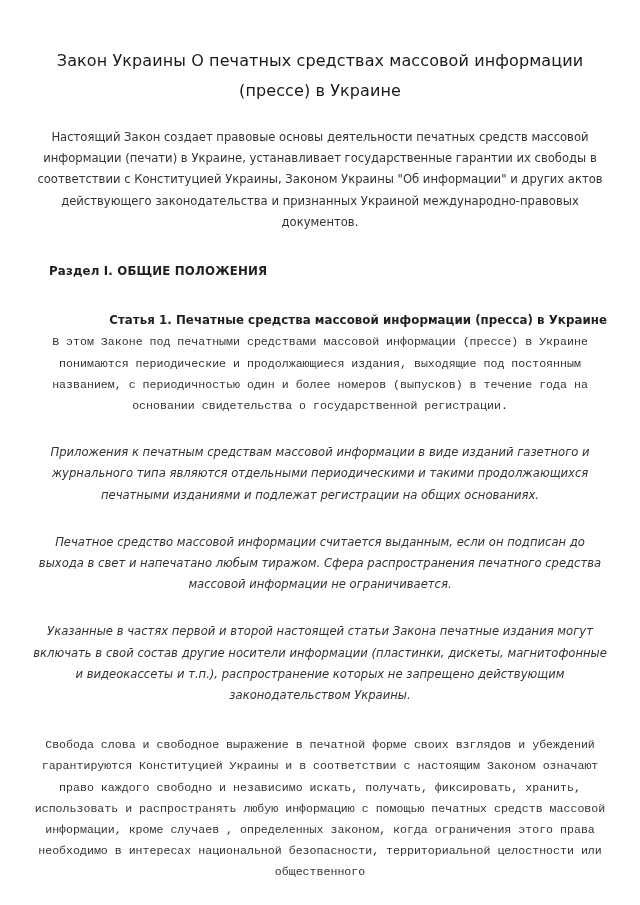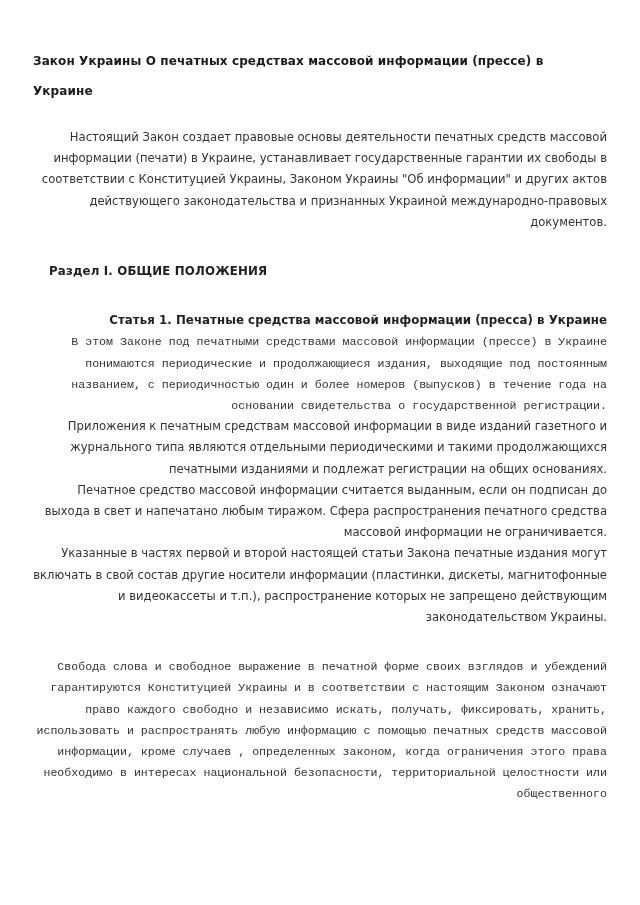--- a/index.html
+++ b/index.html
@@ -21,40 +21,42 @@
     box-sizing: border-box;
     width: 640px;
     height: 905px;
     background: #ffffff;
     padding: 46px 33px 0 33px;
   }
 
   .doc-title {
     margin: 0 0 0 0;
     padding: 0;
-    font-size: 12px;
+    font-size: 16px;
     line-height: 30px;
-    font-weight: bold;
+    font-weight: normal;
     color: #1a1a1a;
     letter-spacing: 0.1px;
     max-width: 575px;
+    text-align: center;
   }
 
   .para {
     margin: 0;
     padding: 0;
     font-size: 11.6px;
     line-height: 21.2px;
     color: #333333;
     max-width: 575px;
-    text-align: right;
+    text-align: center;
   }
 
   .para + .para {
-    margin-top: 0;
+    margin-top: 26px;
+    font-style: italic;
   }
 
   .gap-intro {
     margin-top: 21px;
   }
 
   .section-heading {
     margin: 16px;
     padding: 0;
     font-size: 11.8px;

